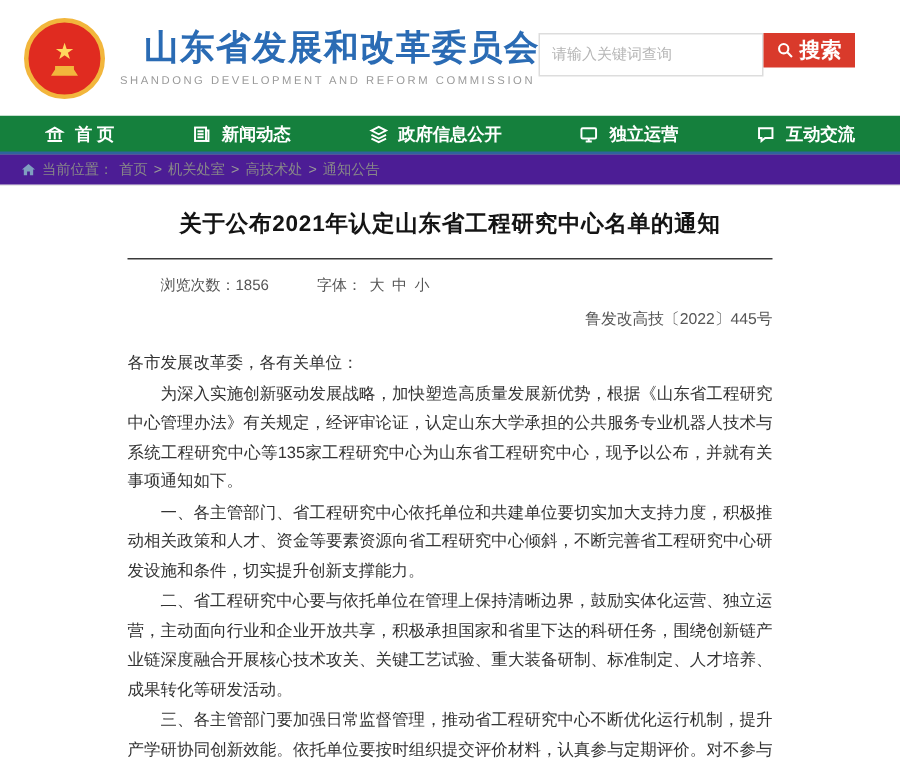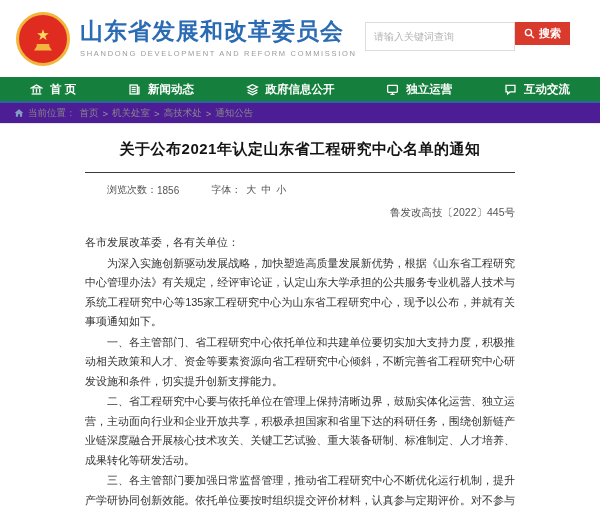--- a/index.html
+++ b/index.html
@@ -7,27 +7,27 @@
     font-family:"Liberation Sans","DejaVu Sans",sans-serif; }
 
   
   .header { height:77px; display:flex; align-items:center; padding:0 16px; position:relative; background:#fff; }
   .emblem { width:54px; height:54px; border-radius:50%; background:#e02b20; border:3px solid #f2b63c;
     display:flex; flex-direction:column; align-items:center; justify-content:center; flex:0 0 auto; }
   .emblem .star { color:#ffd75e; font-size:15px; line-height:1; }
   .emblem .gate { width:18px; height:7px; margin-top:2px; background:#f2b63c;
     clip-path:polygon(0 100%,15% 40%,15% 0,85% 0,85% 40%,100% 100%); }
   .brand { margin-left:10px; }
-  .site-title { font-size:23px; font-weight:bold; color:#2a6bb4; letter-spacing:1px; line-height:1.1; }
+  .site-title { font-size:23px; font-weight:bold; color:#2a6bb4; letter-spacing:1px; line-height:1.1;margin-left:16px; }
   .site-sub { font-size:7.5px; color:#9a9a9a; letter-spacing:1.7px; margin-top:4px; }
   .search { position:absolute; right:30px; top:22px; display:flex; }
   .search-input { width:150px; height:29px; border:1px solid #ddd; padding:0 8px; font-size:10px; color:#333; outline:none; }
   .search-input::placeholder { color:#b5b5b5; }
   .search-btn { height:23px; background:#d93a2b; color:#fff; border:none; display:flex; align-items:center;
-    gap:4px; padding:0 9px; font-size:11px; font-weight:bold; cursor:pointer; }
+    gap:4px; padding:0 9px; font-size:14px; font-weight:bold; cursor:pointer; }
 
   
   .nav { height:26px; background:#15803d; border-bottom:2px solid #2e649c; display:flex; align-items:center;
     justify-content:space-between; padding:0 30px; }
   .nav-item { display:flex; align-items:center; gap:7px; color:#fff; font-size:11.5px; font-weight:bold; cursor:pointer; white-space:nowrap; }
   .nav-item svg { width:13px; height:13px; stroke:#fff; fill:none; stroke-width:1.6; }
 
   
   .breadcrumb { height:21px; background:#4c1d95; border-bottom:1px solid #e8e8e8; display:flex; align-items:center;
     padding:0 14px; font-size:9.5px; color:#888; gap:4px; }

